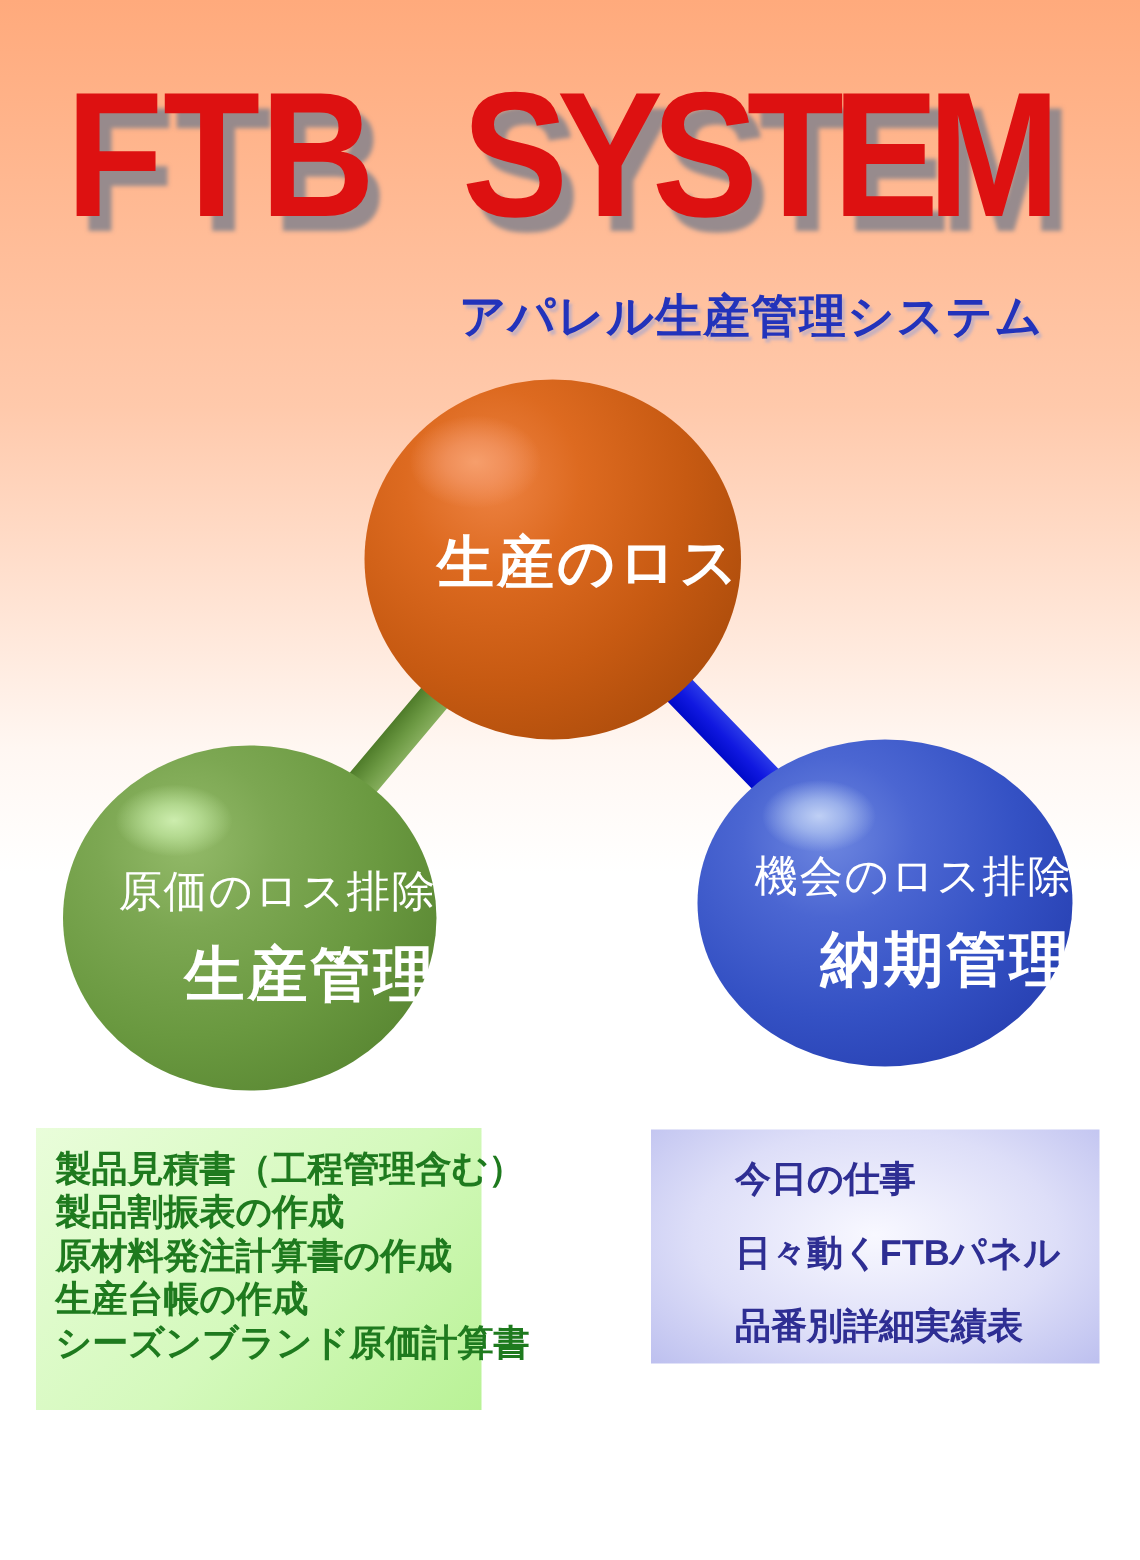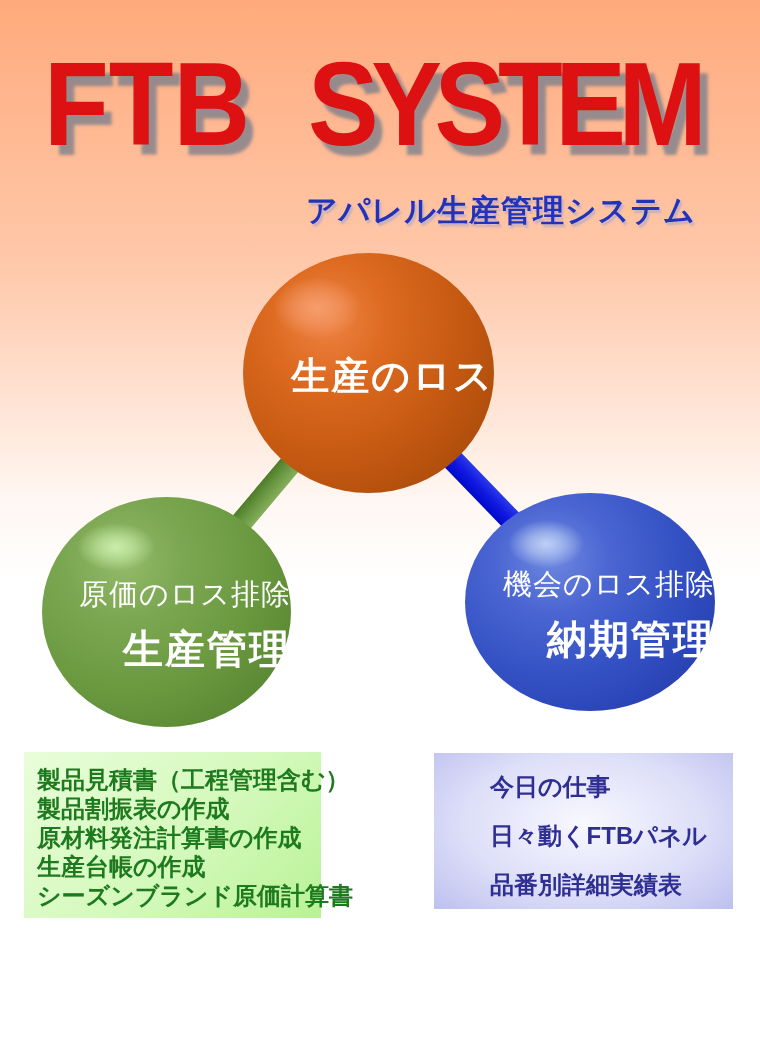--- a/index.html
+++ b/index.html
@@ -40,21 +40,21 @@
       background:radial-gradient(farthest-corner at 35% 30%,#6e87e0 0%,#4b66d2 25%,var(--sphere-blue) 55%,var(--sphere-blue-dark) 100%);}
   .sphere.blue .shine{left:43px;top:27px;width:76px;height:48px;
       background:radial-gradient(closest-side,rgba(196,212,246,.95) 0%,rgba(180,200,242,.7) 45%,rgba(165,185,235,0) 100%);}
 
   .sphere .big-line{font-size:38px;font-weight:bold;letter-spacing:2px;line-height:45px;white-space:nowrap;}
   .sphere .caption{font-size:29px;font-weight:normal;letter-spacing:1px;white-space:nowrap;margin-top:28px;}
   .sphere .name{font-size:40px;font-weight:bold;letter-spacing:2px;margin-top:7px;white-space:nowrap;}
 
   
   .panel{position:absolute;box-sizing:border-box;}
-  .panel.green{left:24px;top:752px;width:297px;height:166px;padding:13px 0 0 13px;
+  .panel.green{left:24px;top:752px;width:297px;height:188px;padding:13px 0 0 13px;
       background:linear-gradient(135deg,var(--panel-green-from) 0%,#d4f9bc 55%,var(--panel-green-to) 100%);}
   .panel.green .item{font-size:24px;font-weight:bold;color:var(--panel-green-text);
       line-height:29px;white-space:nowrap;cursor:pointer;}
   .panel.blue{left:434px;top:753px;width:299px;height:156px;padding:22px 0 0 56px;
       display:flex;flex-direction:column;gap:25px;
       background:radial-gradient(ellipse 90% 100% at 50% 45%,var(--panel-blue-center) 0%,#dddef8 45%,var(--panel-blue-edge) 100%);}
   .panel.blue .item{font-size:24px;font-weight:bold;color:var(--panel-blue-text);
       line-height:24px;white-space:nowrap;cursor:pointer;}
 </style>
 </head>

